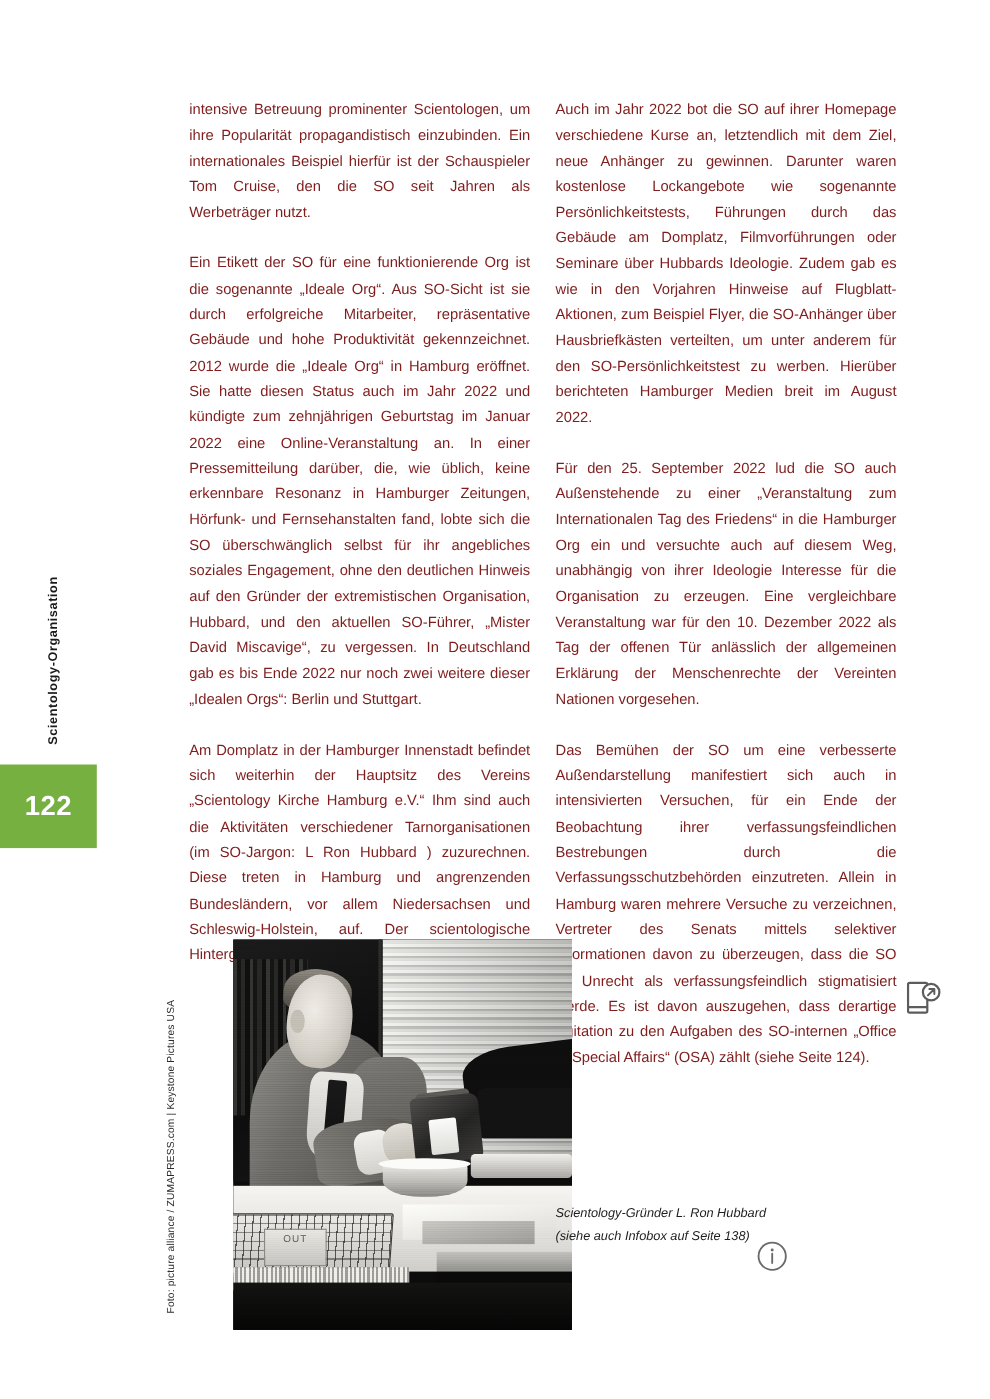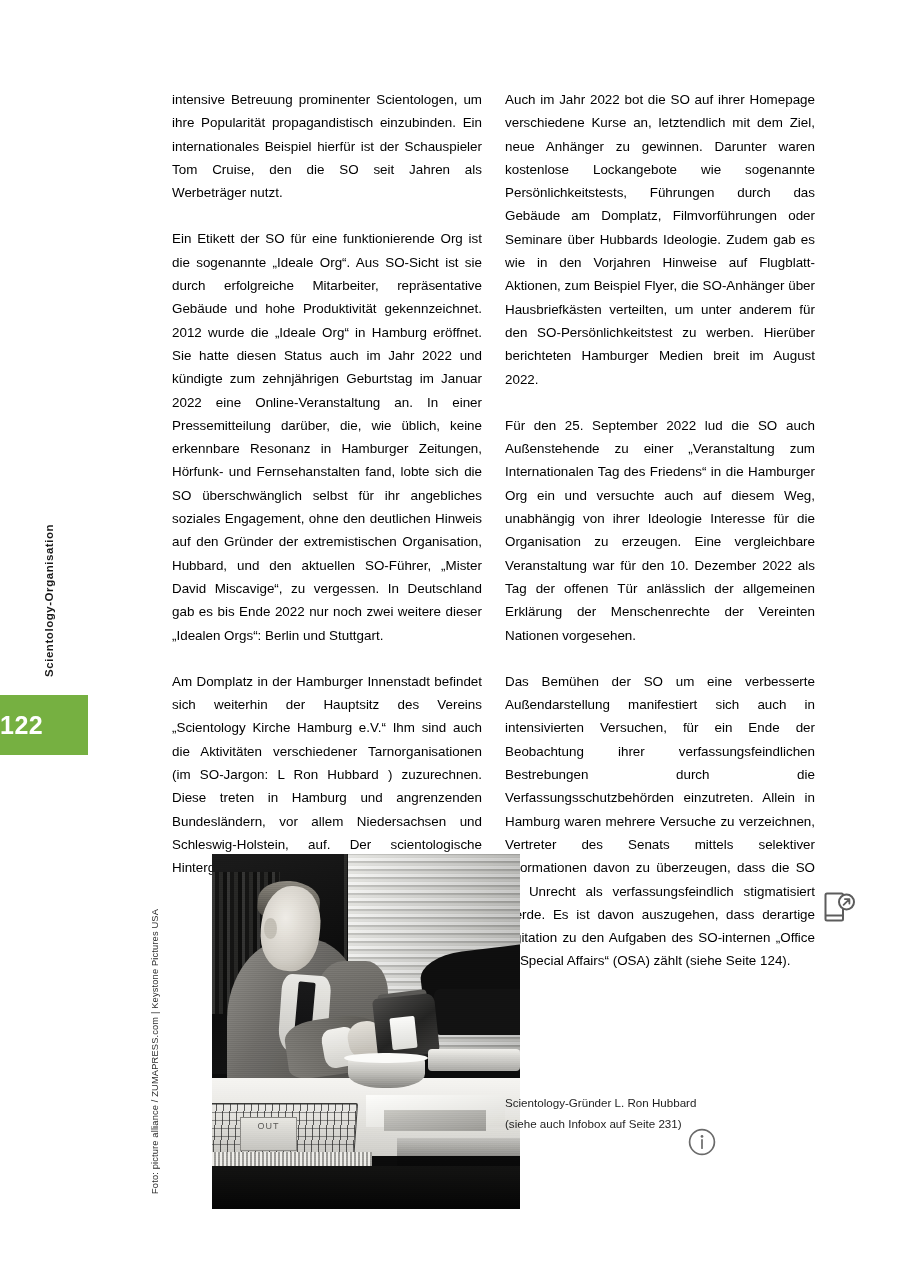--- a/index.html
+++ b/index.html
@@ -40,25 +40,25 @@
     letter-spacing: 0.55px;
     font-weight: 600;
     color: #1a1a1a;
     white-space: nowrap;
   }
   #page-number-box {
     position: absolute;
     left: 0;
     top: 695px;
     width: 88px;
-    height: 60px;
+    height: 76px;
     background: #76b041;
     display: flex;
     align-items: center;
-    justify-content: flex-start;
+    justify-content: center;
   }
   #page-number {
     color: #ffffff;
     font-size: 25px;
     font-weight: 700;
     letter-spacing: 0.5px;
   }
 
   
   #photo-credit {
@@ -79,21 +79,21 @@
 
   
   .column {
     position: absolute;
     width: 310px;
     font-size: 13.4px;
     line-height: 23.3px;
     text-align: justify;
     text-justify: inter-word;
     hyphens: none;
-    color: #000000;
+    color: #7f1d1d;
   }
   #col-left  { left: 172px; top: 88px; }
   #col-right { left: 505px; top: 88px; }
 
   .para { margin: 0 0 23px 0; }
   .para:last-child { margin-bottom: 0; }
 
   
   #photo {
     position: absolute;
@@ -199,20 +199,21 @@
   }
 
   
   #caption {
     position: absolute;
     left: 505px;
     top: 1093px;
     width: 260px;
     font-size: 11.6px;
     line-height: 20.5px;
+    font-style: italic;
     color: #1e1e1e;
   }
   .cap-line { display: block; white-space: nowrap; }
   #info-icon {
     position: absolute;
     left: 688px;
     top: 1128px;
     width: 28px;
     height: 28px;
   }
@@ -293,21 +294,21 @@
     <span>OUT</span>
   </div>
   <div class="ph ph-fringe"></div>
   <div class="ph ph-shadow-r"></div>
   <div class="ph ph-front"></div>
   <div class="ph ph-grain"></div>
 </figure>
 
 <figcaption id="caption">
   <span class="cap-line">Scientology-Gründer L. Ron Hubbard</span>
-  <span class="cap-line">(siehe auch Infobox auf Seite 231)</span>
+  <span class="cap-line">(siehe auch Infobox auf Seite 138)</span>
 </figcaption>
 
 <div id="info-icon">
   <svg width="28" height="28" viewBox="0 0 28 28" fill="none" aria-hidden="true">
     <circle cx="14" cy="14" r="12.4" stroke="#6a6a6a" stroke-width="1.7" fill="#ffffff"></circle>
     <circle cx="14" cy="8.4" r="1.35" fill="#6a6a6a"></circle>
     <line x1="14" y1="11.8" x2="14" y2="20.2" stroke="#6a6a6a" stroke-width="1.7" stroke-linecap="round"></line>
   </svg>
 </div>
 

